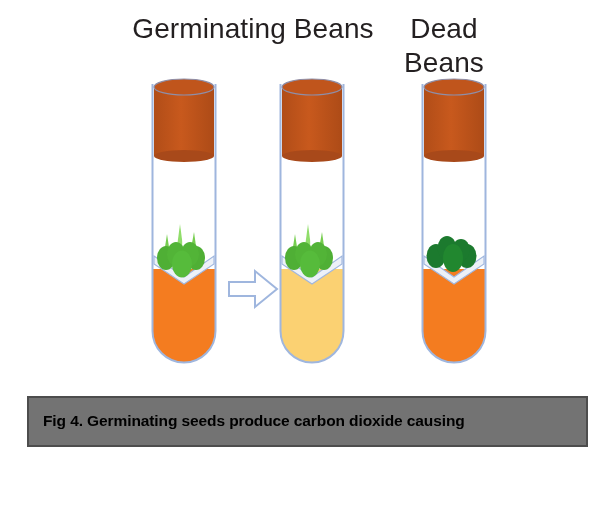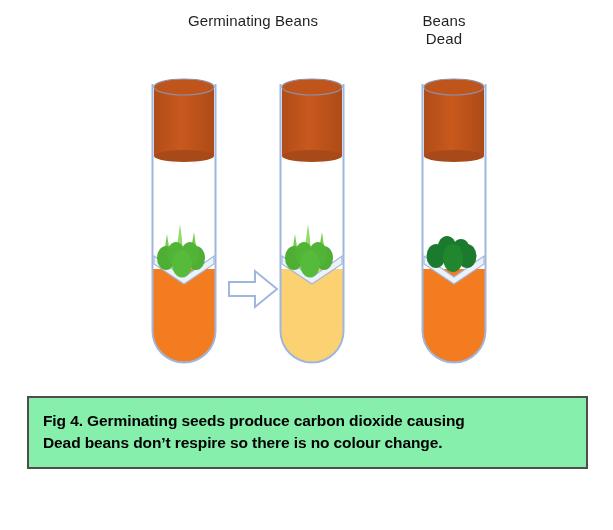--- a/index.html
+++ b/index.html
@@ -16,21 +16,21 @@
     width: 613px;
     height: 530px;
     background: #ffffff;
     overflow: hidden;
   }
 
   
   .group-label {
     position: absolute;
     color: #231f20;
-    font-size: 15px;
+    font-size: 28px;
     font-weight: 400;
     letter-spacing: 0.1px;
     line-height: 1.22;
     text-align: center;
   }
   #label-germinating {
     left: 128px;
     top: 12px;
     width: 250px;
   }
@@ -71,43 +71,43 @@
     height: 46px;
   }
 
   
   #caption-box {
     position: absolute;
     left: 27px;
     top: 396px;
     width: 561px;
     box-sizing: border-box;
-    background: #86efac;
+    background: #737373;
     border: 2px solid #4d4d4d;
     padding: 12px 14px 13px 14px;
   }
   .caption-line {
     color: #000000;
     font-size: 15.5px;
     font-weight: bold;
     line-height: 1.42;
     letter-spacing: -0.1px;
     white-space: nowrap;
   }
 </style>
 </head>
 <body>
 
 <div id="figure-root">
 
   <div class="group-label" id="label-germinating">Germinating Beans</div>
 
   <div class="group-label" id="label-dead">
+    <div>Dead</div>
     <div>Beans</div>
-    <div>Dead</div>
   </div>
 
   <div class="tube-assembly" id="tube-1">
     <svg class="tube-svg" viewBox="0 0 70 290">
       <defs>
         <clipPath id="clip-tube-1">
           <path d="M3.5,6 L3.5,253 A31.5,31.5 0 0 0 66.5,253 L66.5,6 Z"></path>
         </clipPath>
         <linearGradient id="bung-grad-1" x1="0" y1="0" x2="1" y2="0">
           <stop offset="0" stop-color="#B14D18"></stop>
@@ -235,16 +235,15 @@
       <g>
         <rect x="5" y="8" width="60" height="70" fill="url(#bung-grad-3)"></rect>
         <ellipse cx="35" cy="78" rx="30" ry="6" fill="#A8491A"></ellipse>
         <ellipse cx="35" cy="9" rx="30" ry="8" fill="#C0551C" stroke="#8E8EA8" stroke-width="1.2"></ellipse>
       </g>
     </svg>
   </div>
 
   <div id="caption-box">
     <div class="caption-line">Fig 4. Germinating seeds produce carbon dioxide causing</div>
-    <div class="caption-line">Dead beans don’t respire so there is no colour change.</div>
   </div>
 
 </div>
 
 </body></html>

